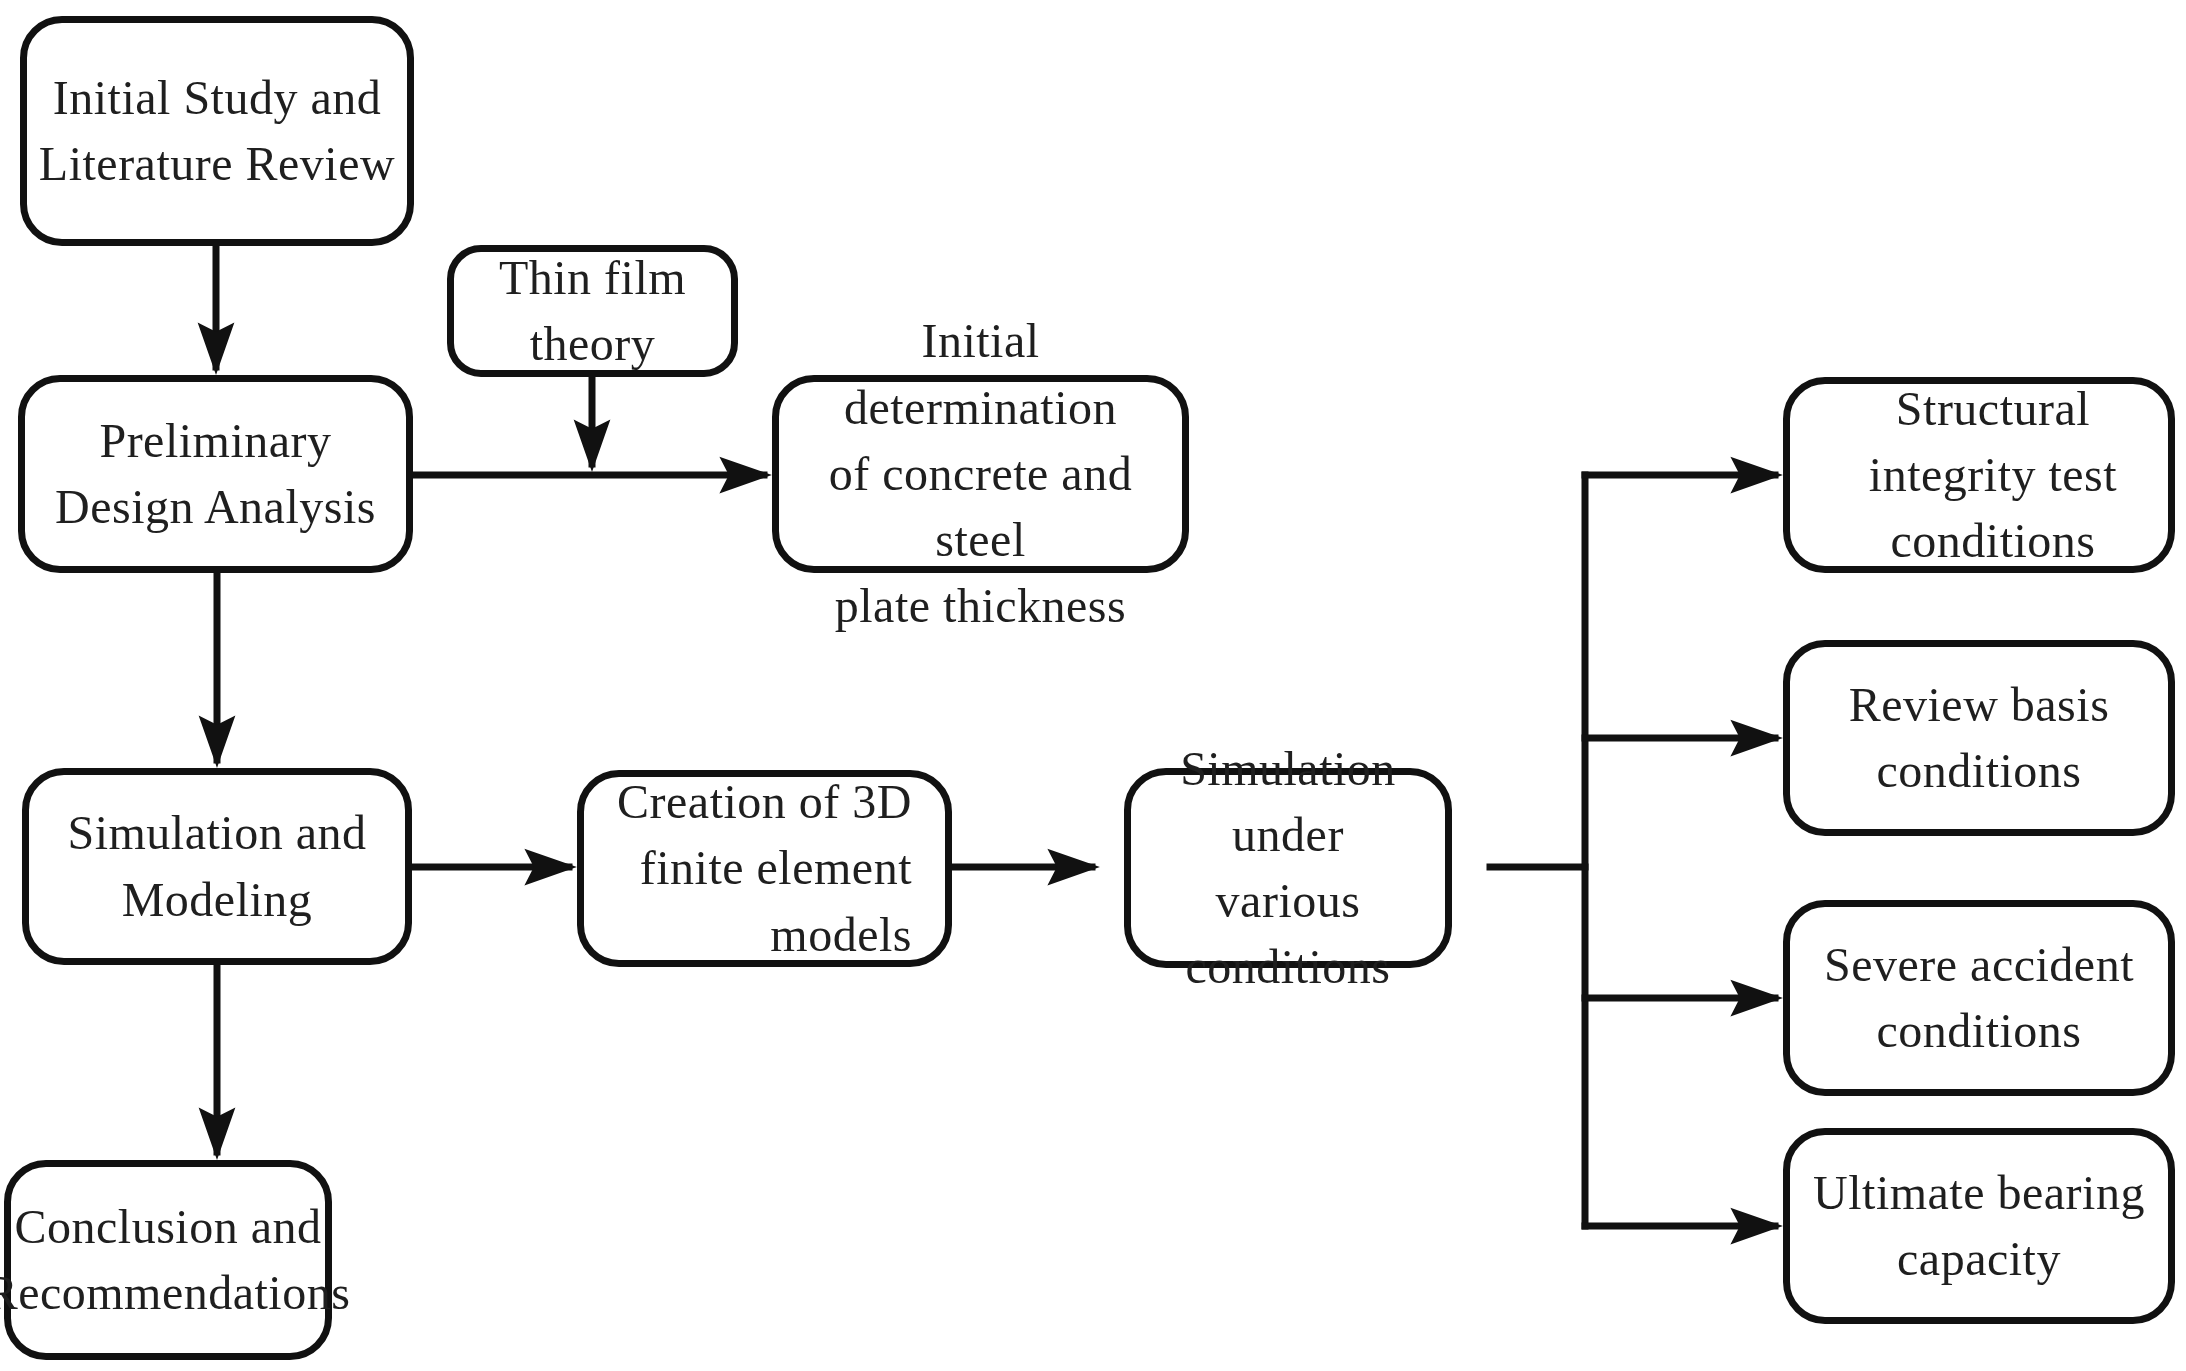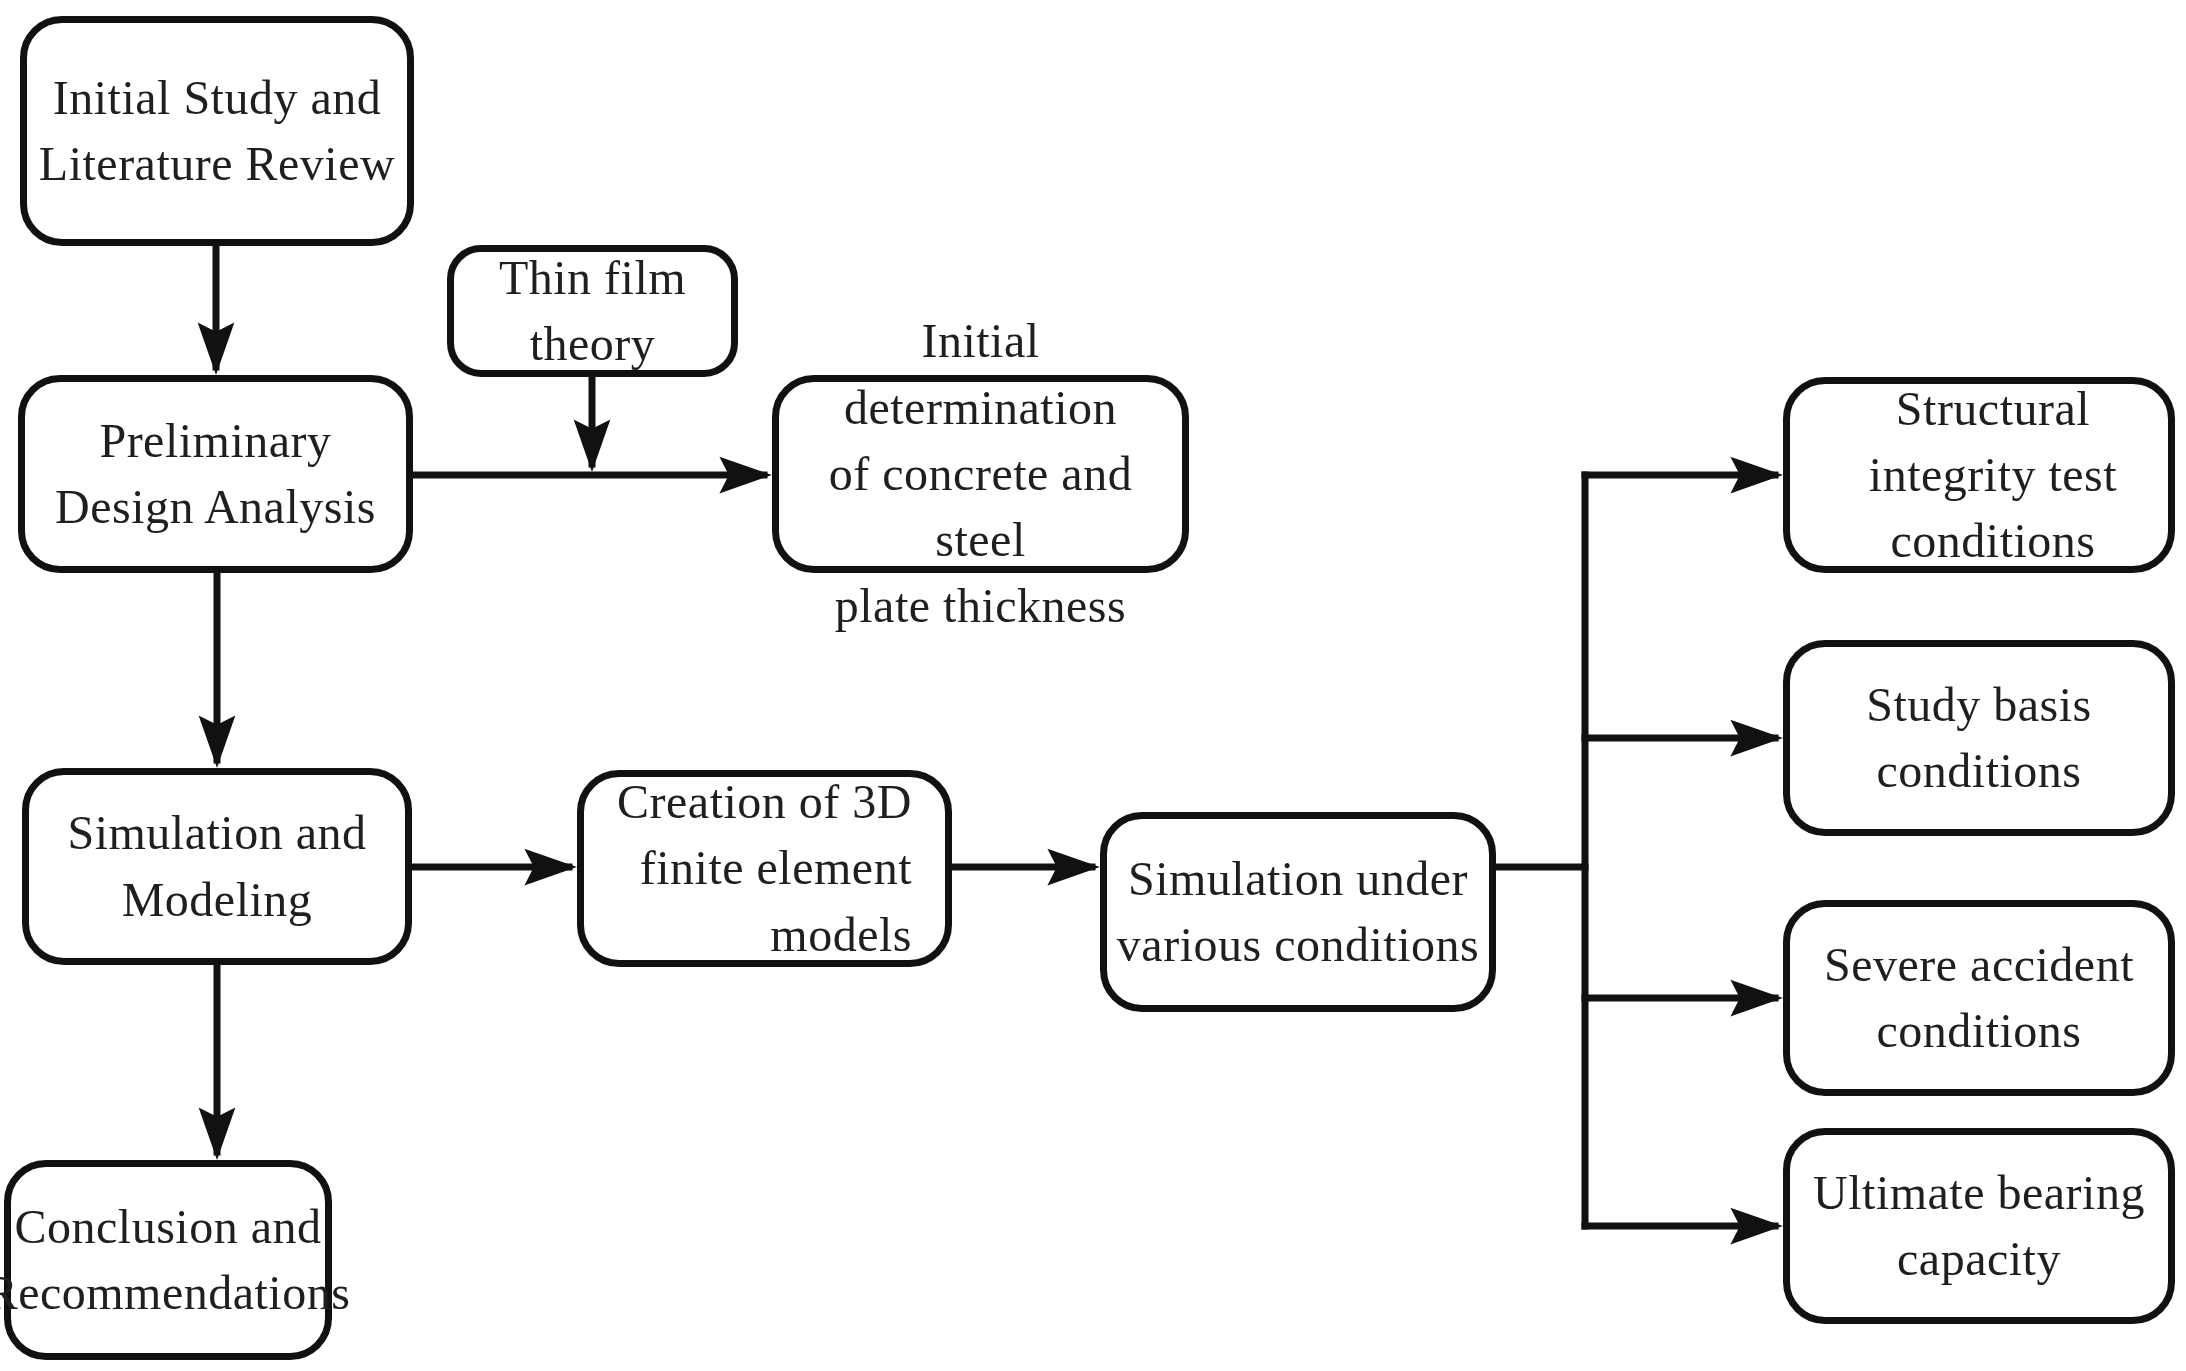--- a/index.html
+++ b/index.html
@@ -96,38 +96,38 @@
     <span class="node-label">Simulation and
 Modeling</span>
   </div>
 
   <div class="node" style="left:577px; top:770px; width:375px; height:197px;text-align:right;">
     <span class="node-label">Creation of 3D
 finite element
 models</span>
   </div>
 
-  <div class="node" style="left:1100px; top:768px; width:396px; height:200px;margin-top:44px;">
+  <div class="node" style="left:1124px; top:768px; width:328px; height:200px;">
     <span class="node-label">Simulation under
 various conditions</span>
   </div>
 
   <div class="node" style="left:4px; top:1160px; width:328px; height:200px;">
     <span class="node-label">Conclusion and
 Recommendations</span>
   </div>
 
   <div class="node" style="left:1783px; top:377px; width:392px; height:196px;padding-left:28px;">
     <span class="node-label">Structural
 integrity test
 conditions</span>
   </div>
 
   <div class="node" style="left:1783px; top:640px; width:392px; height:196px;">
-    <span class="node-label">Study basis
+    <span class="node-label">Review basis
 conditions</span>
   </div>
 
   <div class="node" style="left:1783px; top:900px; width:392px; height:196px;">
     <span class="node-label">Severe accident
 conditions</span>
   </div>
 
   <div class="node" style="left:1783px; top:1128px; width:392px; height:196px;">
     <span class="node-label">Ultimate bearing

